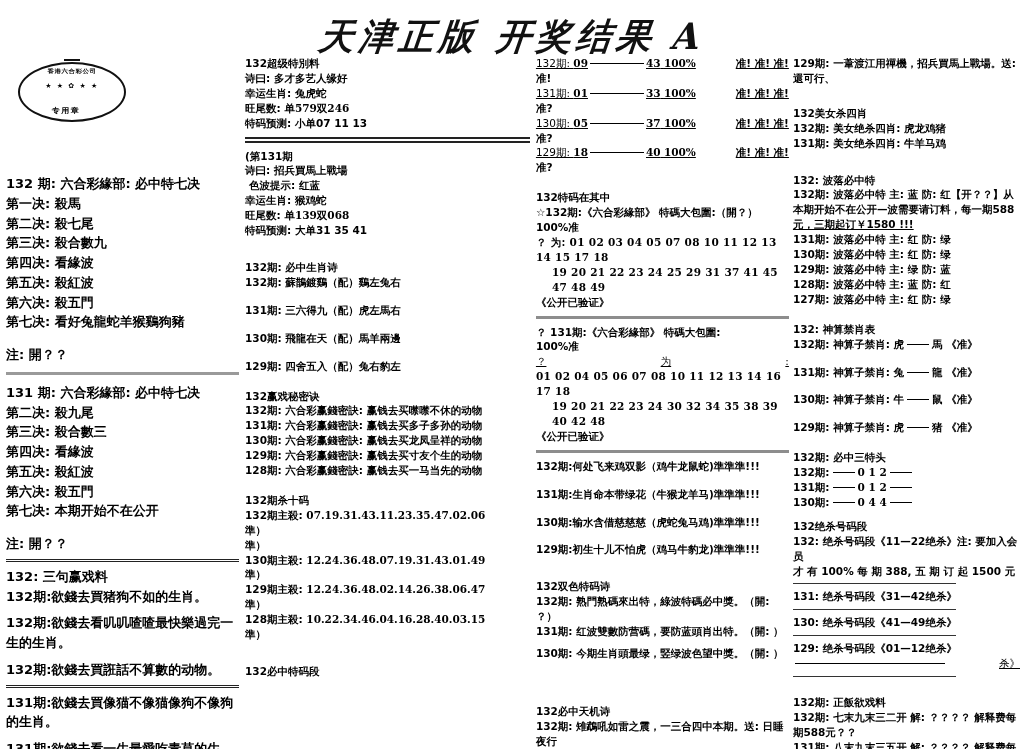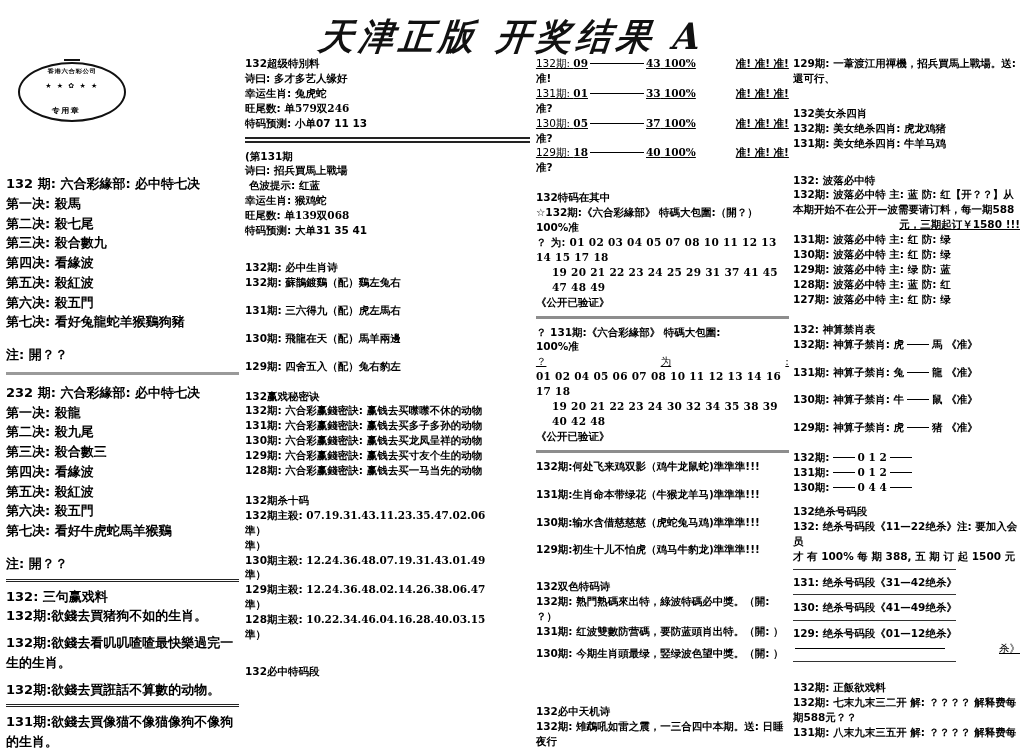--- a/index.html
+++ b/index.html
@@ -170,21 +170,21 @@
     display: inline-block;
     border-bottom: 1.5px solid #000;
     width: 22px;
     position: relative;
     top: -3px;
     margin: 0 3px;
   }
   .num { font-family: "DejaVu Serif", "Liberation Serif", serif; font-weight: 700; }
   .numlist { font-family: "DejaVu Serif", "Liberation Serif", serif; font-weight: 700; letter-spacing: 0.3px; }
   .indent { padding-left: 16px; }
-  .ul { text-decoration: underline; text-align: right; }
+  .ul { text-decoration: underline; }
 </style>
 </head>
 <body>
 
 <div class="title-bar">
   <div class="title-text">天津正版  开奖结果  A</div>
 </div>
 
 <div class="columns">
 
@@ -208,28 +208,27 @@
       <div class="ln">第五决: 殺紅波</div>
       <div class="ln">第六决: 殺五門</div>
       <div class="ln">第七决: 看好兔龍蛇羊猴鷄狗豬</div>
       <div class="sp-md"></div>
       <div class="ln">注: 開？？</div>
     </div>
 
     <hr class="sep1">
 
     <div class="blk">
-      <div class="ln hd">232 期: 六合彩緣部: 必中特七决</div>
-      <div class="ln">第一决: 殺龍</div>
+      <div class="ln hd">131 期: 六合彩緣部: 必中特七决</div>
       <div class="ln">第二决: 殺九尾</div>
       <div class="ln">第三决: 殺合數三</div>
       <div class="ln">第四决: 看緣波</div>
       <div class="ln">第五决: 殺紅波</div>
       <div class="ln">第六决: 殺五門</div>
-      <div class="ln">第七决: 看好牛虎蛇馬羊猴鷄</div>
+      <div class="ln">第七决: 本期开始不在公开</div>
       <div class="sp-md"></div>
       <div class="ln">注: 開？？</div>
     </div>
 
     <hr class="sepd">
 
     <div class="blk">
       <div class="ln hd">132: 三句赢戏料</div>
       <div class="ln">132期:欲錢去買猪狗不如的生肖。</div>
       <div class="sp-sm"></div>
@@ -516,20 +515,21 @@
       <div class="ln">
         <span>129期: 神算子禁肖:</span>
         <span>虎</span><span class="dash-sm"></span><span>猪</span>
         <span>《准》</span>
       </div>
     </div>
 
     <div class="sp-md"></div>
 
     <div class="blk">
+      <div class="ln hd">132期: 必中三特头</div>
       <div class="ln">
         <span>132期:</span><span class="dash-sm"></span><span class="num">0 1 2</span><span class="dash-sm"></span>
       </div>
       <div class="ln">
         <span>131期:</span><span class="dash-sm"></span><span class="num">0 1 2</span><span class="dash-sm"></span>
       </div>
       <div class="ln">
         <span>130期:</span><span class="dash-sm"></span><span class="num">0 4 4</span><span class="dash-sm"></span>
       </div>
     </div>

